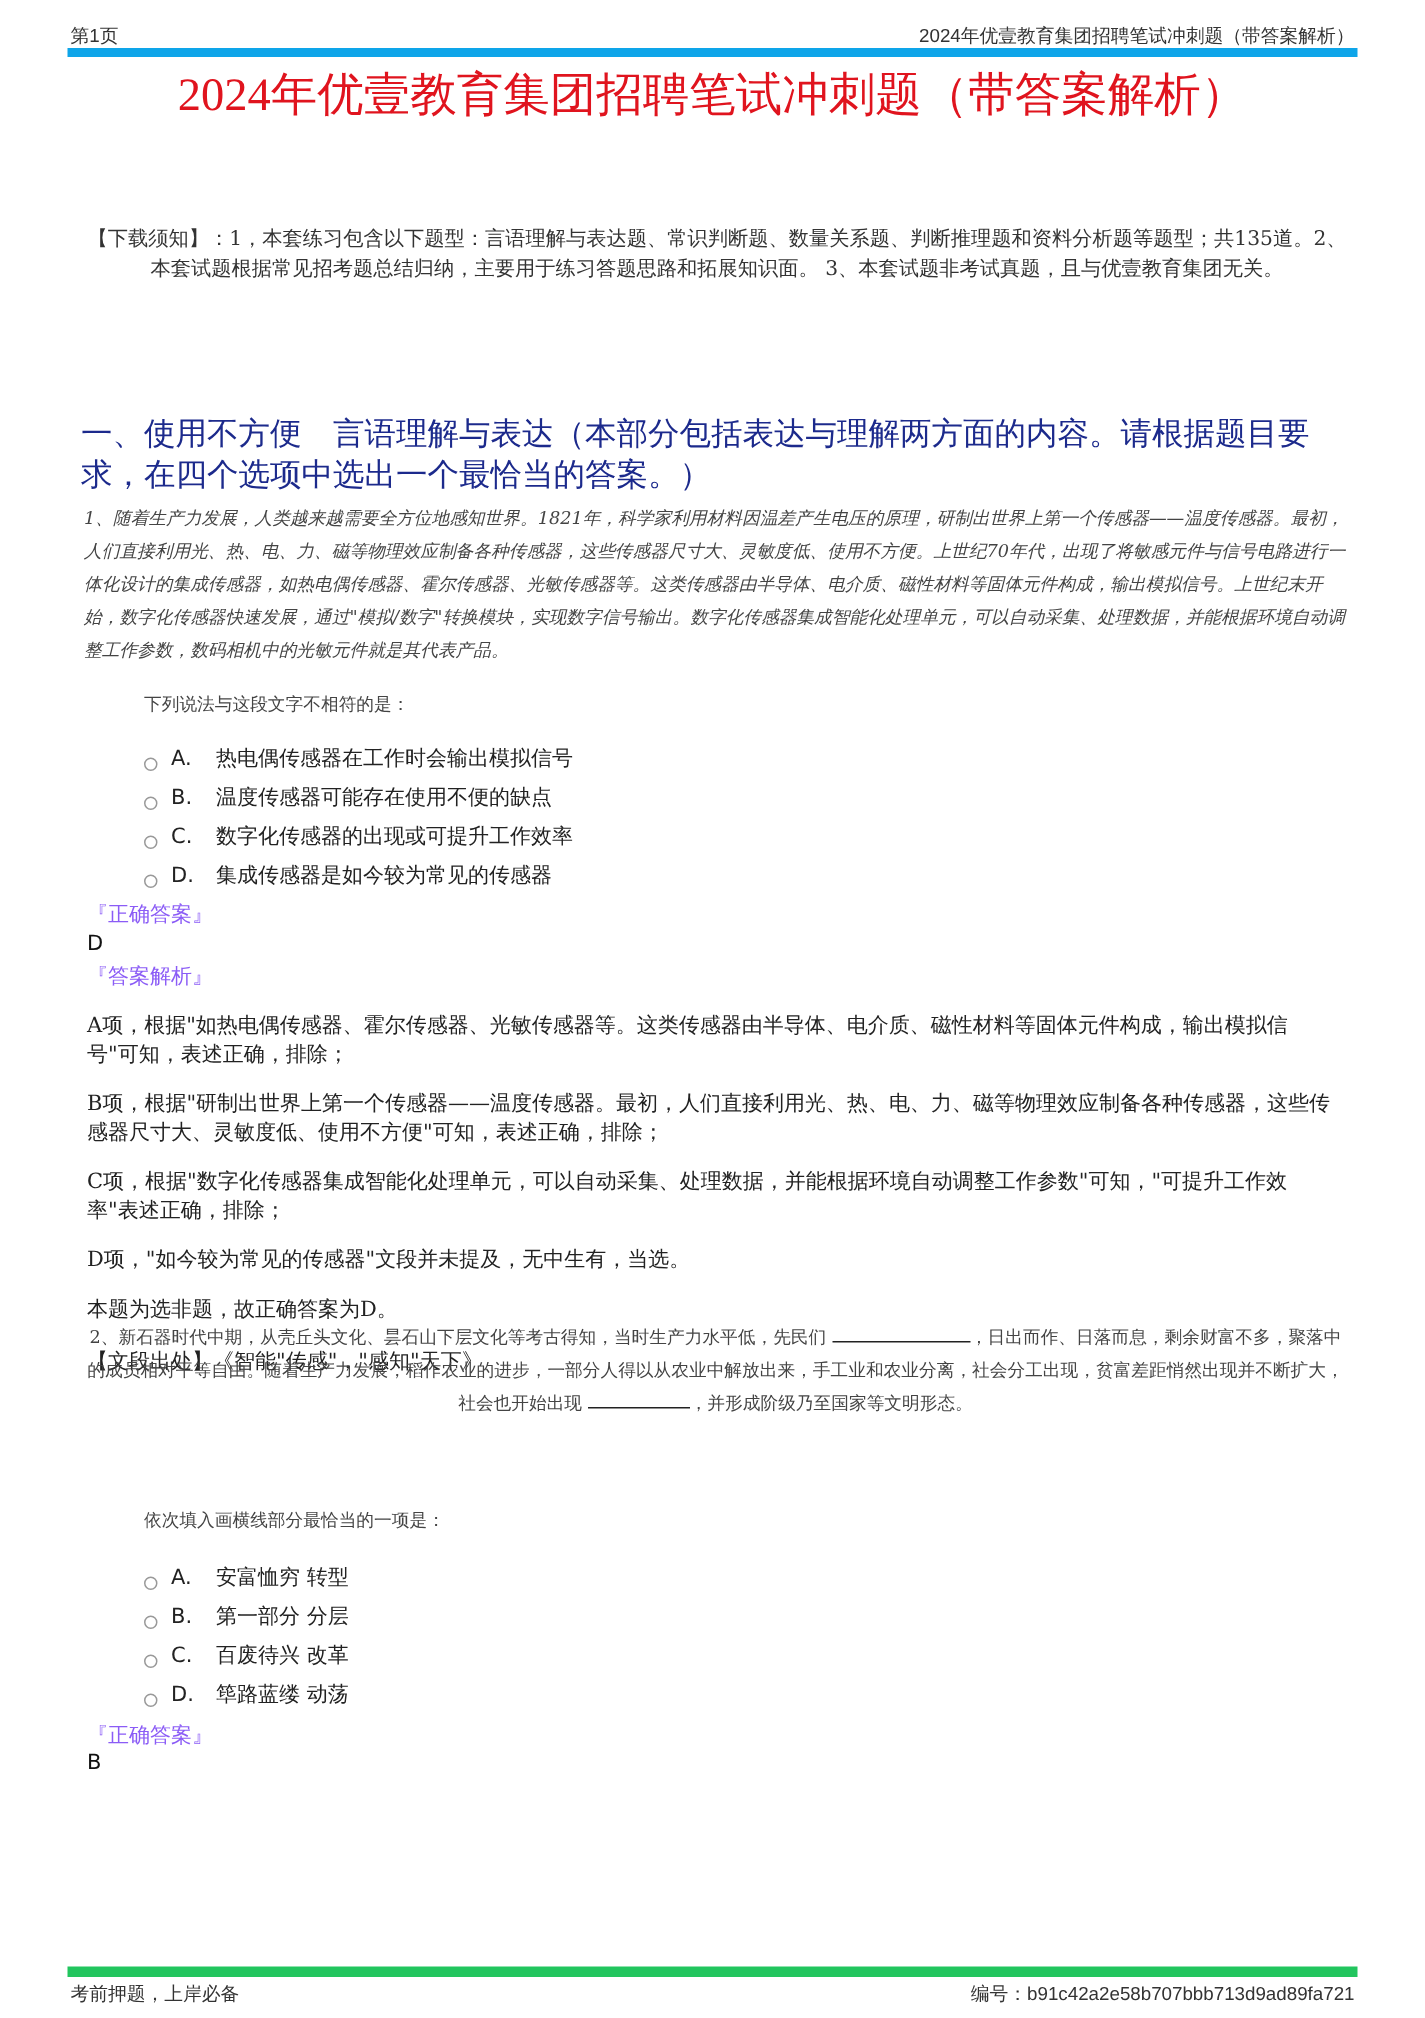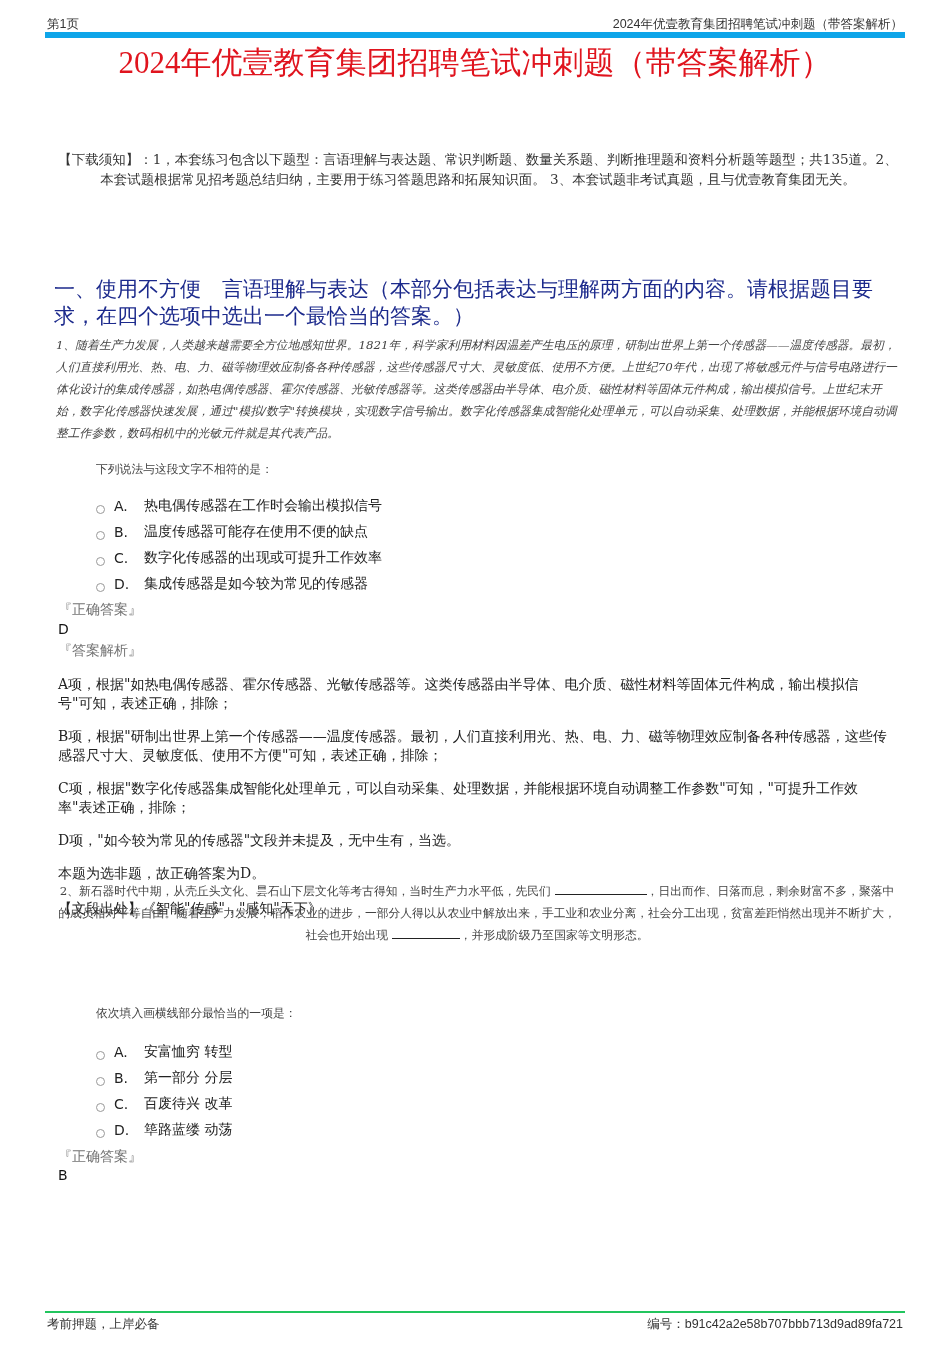--- a/index.html
+++ b/index.html
@@ -9,25 +9,25 @@
     .page-header .right { position: absolute; right: 2px; top: 2px; }
     .doc-title { position: absolute; left: 0; right: 0; top: 42px; text-align: center; color: #e0141e; font-family: "Liberation Serif", "DejaVu Serif", serif; font-size: 31px; letter-spacing: 0px; }
     .notice { position: absolute; left: 58px; width: 840px; top: 149px; font-size: 13.5px; line-height: 20px; color: #333; text-align: center; }
     .section-heading { position: absolute; left: 54px; width: 846px; top: 276px; font-size: 21px; line-height: 27px; color: #1c2a8c; }
     .q-text { position: absolute; left: 56px; width: 842px; font-size: 11.8px; line-height: 22px; color: #444; }
     .q-prompt { position: absolute; left: 56px; font-size: 11.8px; color: #444; margin-left: 40px; }
     .options { position: absolute; left: 96px; }
     .option { display: flex; align-items: center; height: 26px; font-family: "DejaVu Sans", sans-serif; font-size: 14px; color: #222; cursor: pointer; }
     .radio { width: 9px; height: 9px; border: 1px solid #999; border-radius: 50%; margin-right: 9px; margin-top: 6px; background: #fff; box-sizing: border-box; }
     .opt-letter { width: 30px; }
-    .label { position: absolute; left: 58px; font-size: 14px; color: #737373; }
+    .label { position: absolute; left: 58px; font-size: 14px; color: #8b5cf6; }
     .answer { position: absolute; left: 58px; font-family: "DejaVu Sans", sans-serif; font-size: 14px; color: #111; }
     .analysis { position: absolute; left: 58px; width: 830px; font-size: 14px; line-height: 19px; color: #222; }
     .blank { display: inline-block; border-bottom: 1.5px solid #222; height: 12px; vertical-align: baseline; }
-    .page-footer { position: absolute; left: 45px; right: 45px; top: 1311px; border-top: 2px solid #22c55e; font-family: "Liberation Sans", sans-serif; font-size: 12.5px; color: #333; height: 20px; }
+    .page-footer { position: absolute; left: 45px; right: 45px; top: 1311px; border-top: 7px solid #22c55e; font-family: "Liberation Sans", sans-serif; font-size: 12.5px; color: #333; height: 20px; }
     .page-footer .left { position: absolute; left: 2px; top: 3px; }
     .page-footer .right { position: absolute; right: 2px; top: 3px; }
   </style>
 </head>
 <body>
 
 <div class="page-header">
   <span class="left">第1页</span>
   <span class="right">2024年优壹教育集团招聘笔试冲刺题（带答案解析）</span>
 </div>

